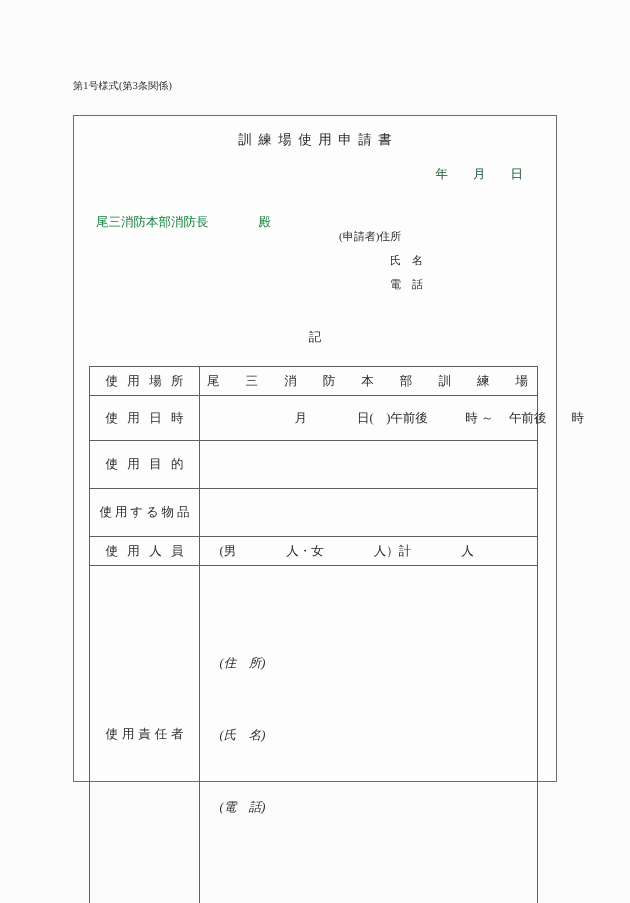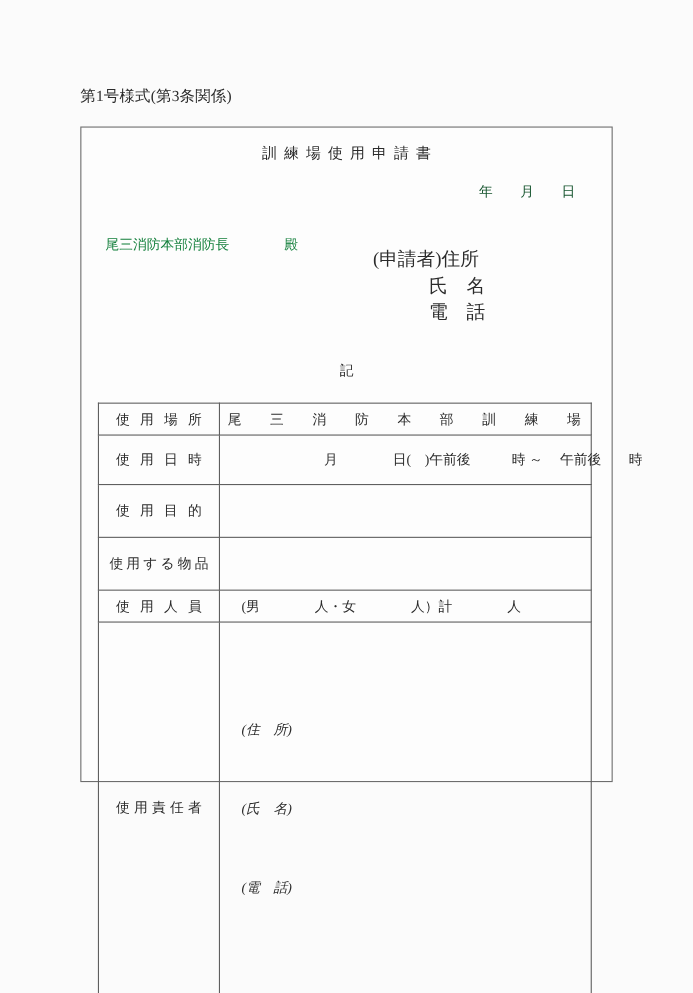--- a/index.html
+++ b/index.html
@@ -15,33 +15,33 @@
     font-family: "Liberation Serif", "DejaVu Serif", serif;
     color: #2c2c2c;
     overflow: hidden;
   }
 
   
   #form-number {
     position: absolute;
     left: 73px;
     top: 79px;
-    font-size: 14px;
+    font-size: 10px;
     letter-spacing: 0.2px;
     white-space: nowrap;
     color: #2b2b2b;
   }
 
   
   #page-frame {
     position: absolute;
     left: 73px;
     top: 115px;
     width: 484px;
-    height: 596px;
+    height: 667px;
     border: 1px solid #6d6d6d;
     box-sizing: border-box;
     background: #fdfdfd;
   }
 
   .inner {
     position: relative;
     width: 100%;
     height: 100%;
   }
@@ -79,21 +79,21 @@
     white-space: pre;
     color: #15803d;
     margin-top: 19px;
   }
 
   
   #applicant-block {
     position: absolute;
     left: 265px;
     top: 108px;
-    font-size: 17px;
+    font-size: 11px;
     line-height: 24px;
     color: #2b2b2b;
   }
   #applicant-block .app-line { white-space: pre; }
   #applicant-block .app-line.indent { padding-left: 51px; text-align: center; }
 
   
   #request-sentence {
     position: absolute;
     left: 28px;

